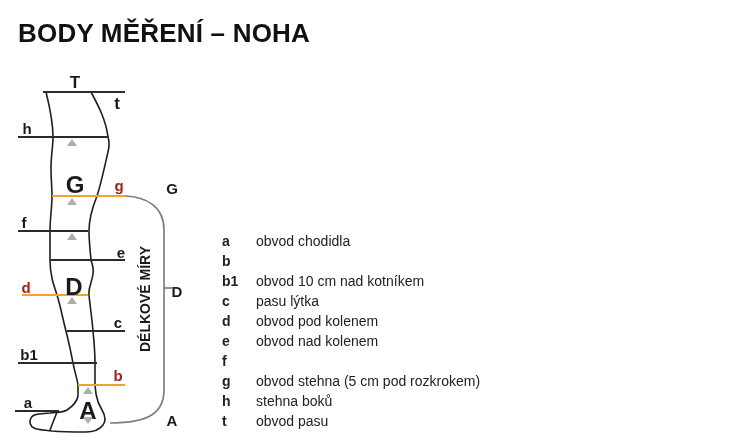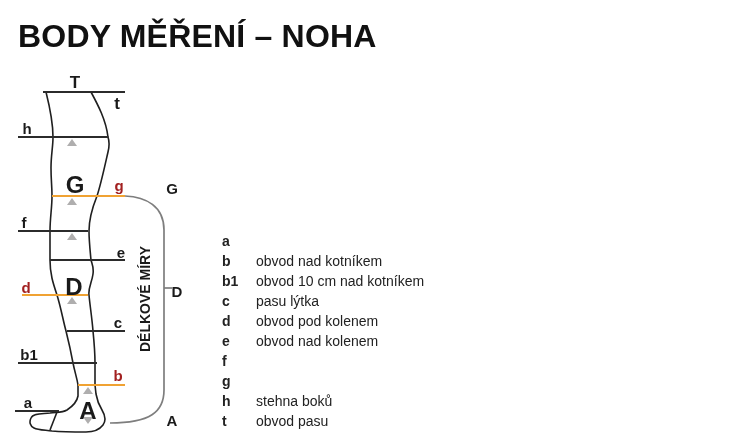--- a/index.html
+++ b/index.html
@@ -7,21 +7,21 @@
     width: 750px; height: 441px;
     position: relative;
     background: #ffffff;
     font-family: "Liberation Sans", sans-serif;
     overflow: hidden;
   }
   .page-title {
     position: absolute;
     left: 18px; top: 18px;
     margin: 0;
-    font-size: 32px;
+    font-size: 26px;
     font-weight: bold;
     color: #111111;
     letter-spacing: 0.2px;
     white-space: nowrap;
   }
   .diagram-svg {
     position: absolute;
     left: 0; top: 60px;
   }
   .mline { stroke: #2b2b2b; stroke-width: 2; }
@@ -133,24 +133,24 @@
   <text class="lbl" x="172" y="128" text-anchor="middle" dominant-baseline="central">G</text>
   <text class="lbl" x="177" y="231" text-anchor="middle" dominant-baseline="central">D</text>
   <text class="lbl" x="172" y="360" text-anchor="middle" dominant-baseline="central">A</text>
 
   <text class="vtext" transform="rotate(-90 145 239)" x="145" y="239" text-anchor="middle" dominant-baseline="central">DÉLKOVÉ MÍRY</text>
 </svg>
 
 <div class="legend">
   <div class="legend-row">
     <span class="legend-key">a</span>
+    <span class="legend-label">obvod chodidla</span>
   </div>
   <div class="legend-row">
     <span class="legend-key">b</span>
-    <span class="legend-label">obvod nad kotníkem</span>
   </div>
   <div class="legend-row">
     <span class="legend-key">b1</span>
     <span class="legend-label">obvod 10 cm nad kotníkem</span>
   </div>
   <div class="legend-row">
     <span class="legend-key">c</span>
     <span class="legend-label">pasu lýtka</span>
   </div>
   <div class="legend-row">
@@ -159,20 +159,21 @@
   </div>
   <div class="legend-row">
     <span class="legend-key">e</span>
     <span class="legend-label">obvod nad kolenem</span>
   </div>
   <div class="legend-row">
     <span class="legend-key">f</span>
   </div>
   <div class="legend-row">
     <span class="legend-key">g</span>
+    <span class="legend-label">obvod stehna (5 cm pod rozkrokem)</span>
   </div>
   <div class="legend-row">
     <span class="legend-key">h</span>
     <span class="legend-label">stehna boků</span>
   </div>
   <div class="legend-row">
     <span class="legend-key">t</span>
     <span class="legend-label">obvod pasu</span>
   </div>
 </div>

